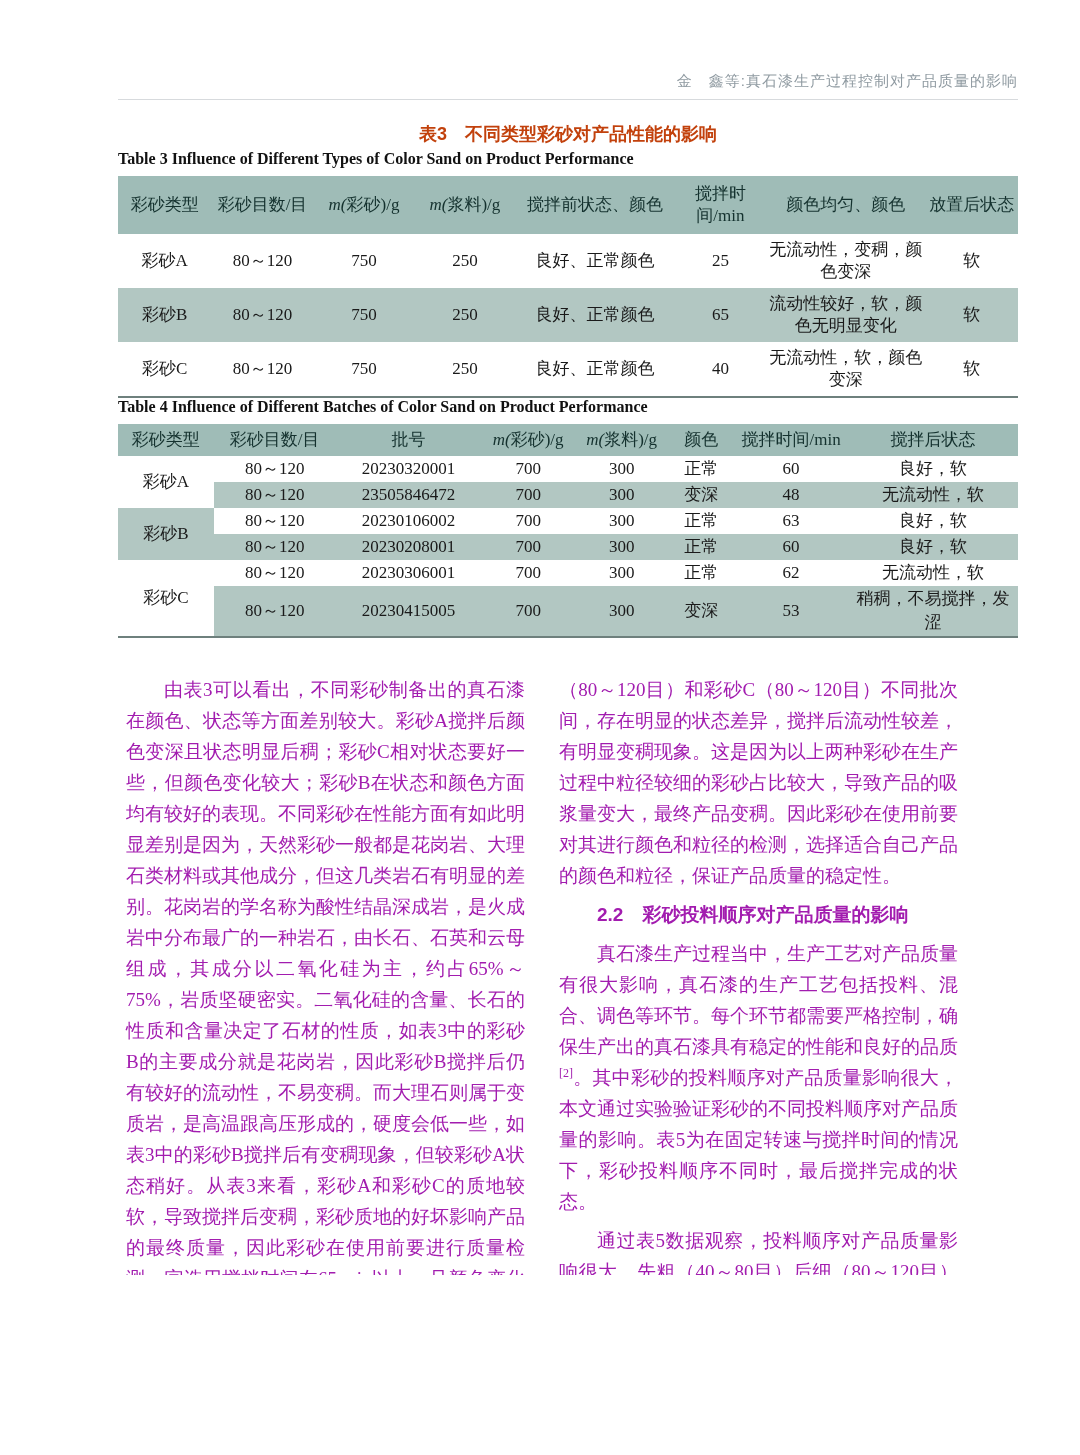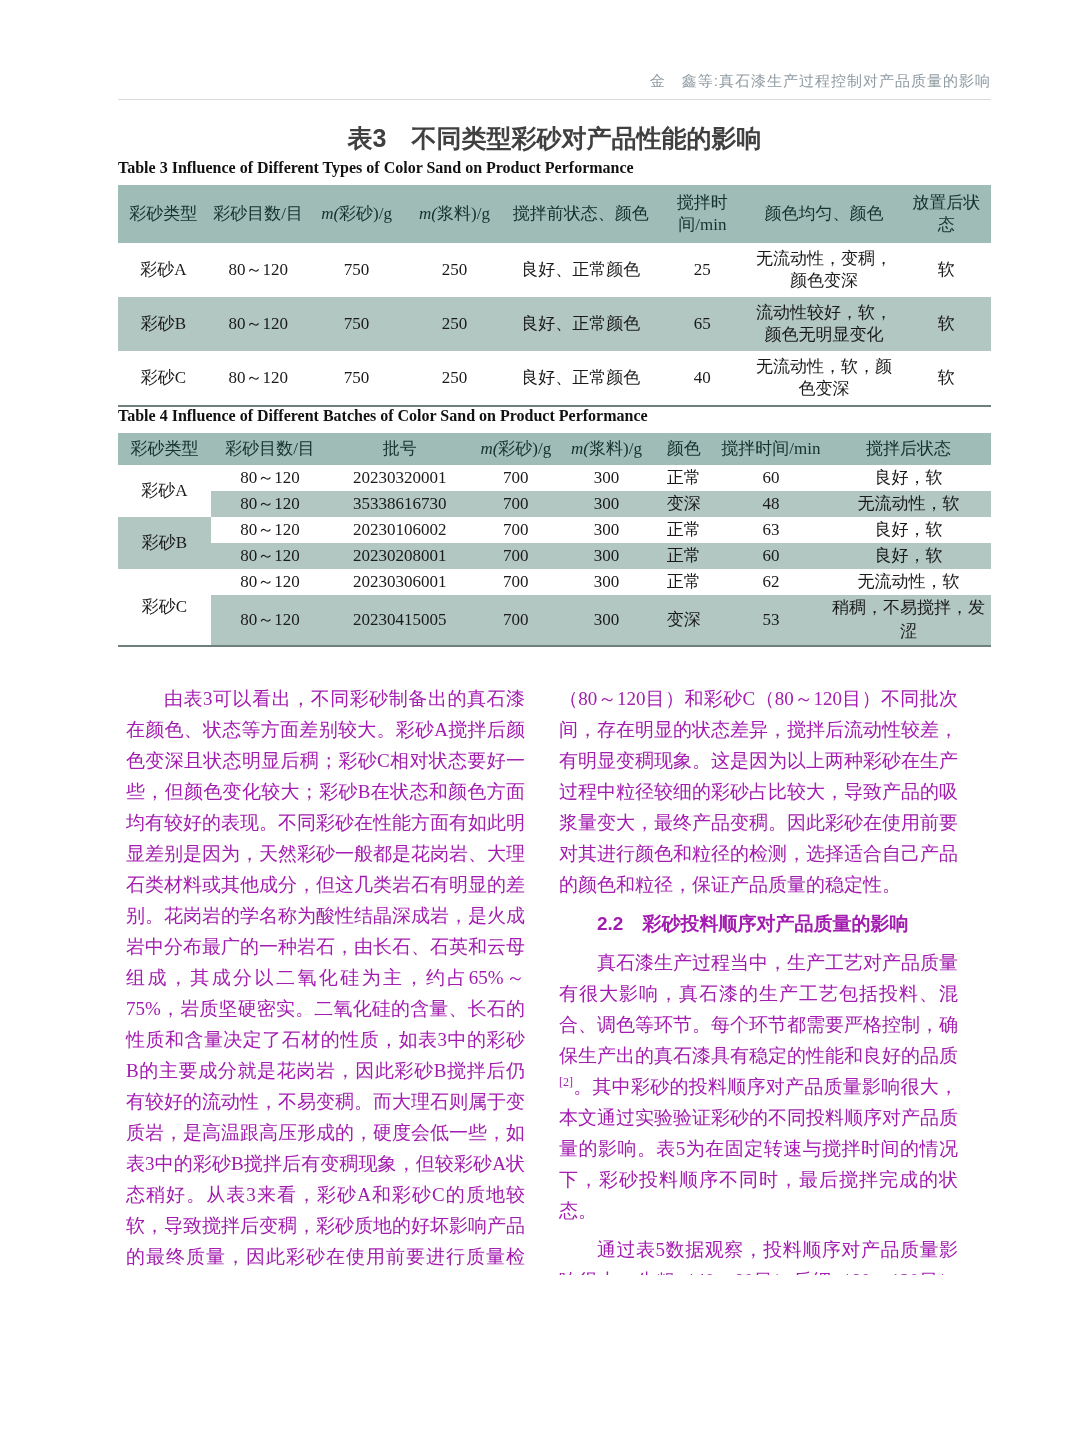--- a/index.html
+++ b/index.html
@@ -4,38 +4,38 @@
 <style>
   html,body { margin:0; padding:0; background:#ffffff; }
   .page {
     position: relative;
     width: 1080px; height: 1275px;
     background: #ffffff;
     font-family: "Liberation Serif", "DejaVu Serif", serif;
     color: #1a1a1a;
     overflow: hidden;
     box-sizing: border-box;
-    padding: 0 89px 0 118px;
+    padding: 0 62px 0 118px;
   }
   
   .running-head {
     margin-top: 72px;
     text-align: right;
     font-size: 15px;
     letter-spacing: 1px;
     color: #8f9aa1;
     font-family: "Liberation Sans", "DejaVu Sans", sans-serif;
   }
   .head-rule { border: none; border-top: 1px solid #d7dadd; margin: 8px 0 0 0; }
 
   
   .cap-zh {
-    text-align: center; font-weight: bold; font-size: 25px;
-    font-family: "Liberation Sans", "DejaVu Sans", sans-serif;
-    margin: 22px 0 4px 0; color:#404040;
+    text-align: center; font-weight: bold; font-size: 18px;
+    font-family: "Liberation Sans", "DejaVu Sans", sans-serif;
+    margin: 22px 0 4px 0; color:#c2410c;
   }
   .cap-en {
     text-align: left; font-weight: bold; font-size: 16px;
     font-family: "Liberation Serif", "DejaVu Serif", serif;
     margin: 0 0 8px 0; color:#111;
   }
 
   table { border-collapse: collapse; width: 100%; table-layout: fixed; }
   td, th { font-weight: normal; text-align: center; vertical-align: middle; }
 
@@ -186,21 +186,21 @@
         <td>80～120</td>
         <td>20230320001</td>
         <td>700</td>
         <td>300</td>
         <td>正常</td>
         <td>60</td>
         <td>良好，软</td>
       </tr>
       <tr>
         <td class="stripe">80～120</td>
-        <td class="stripe">35338616730</td>
+        <td class="stripe">23505846472</td>
         <td class="stripe">700</td>
         <td class="stripe">300</td>
         <td class="stripe">变深</td>
         <td class="stripe">48</td>
         <td class="stripe">无流动性，软</td>
       </tr>
       <tr>
         <td rowspan="2" class="label-teal">彩砂B</td>
         <td>80～120</td>
         <td>20230106002</td>

